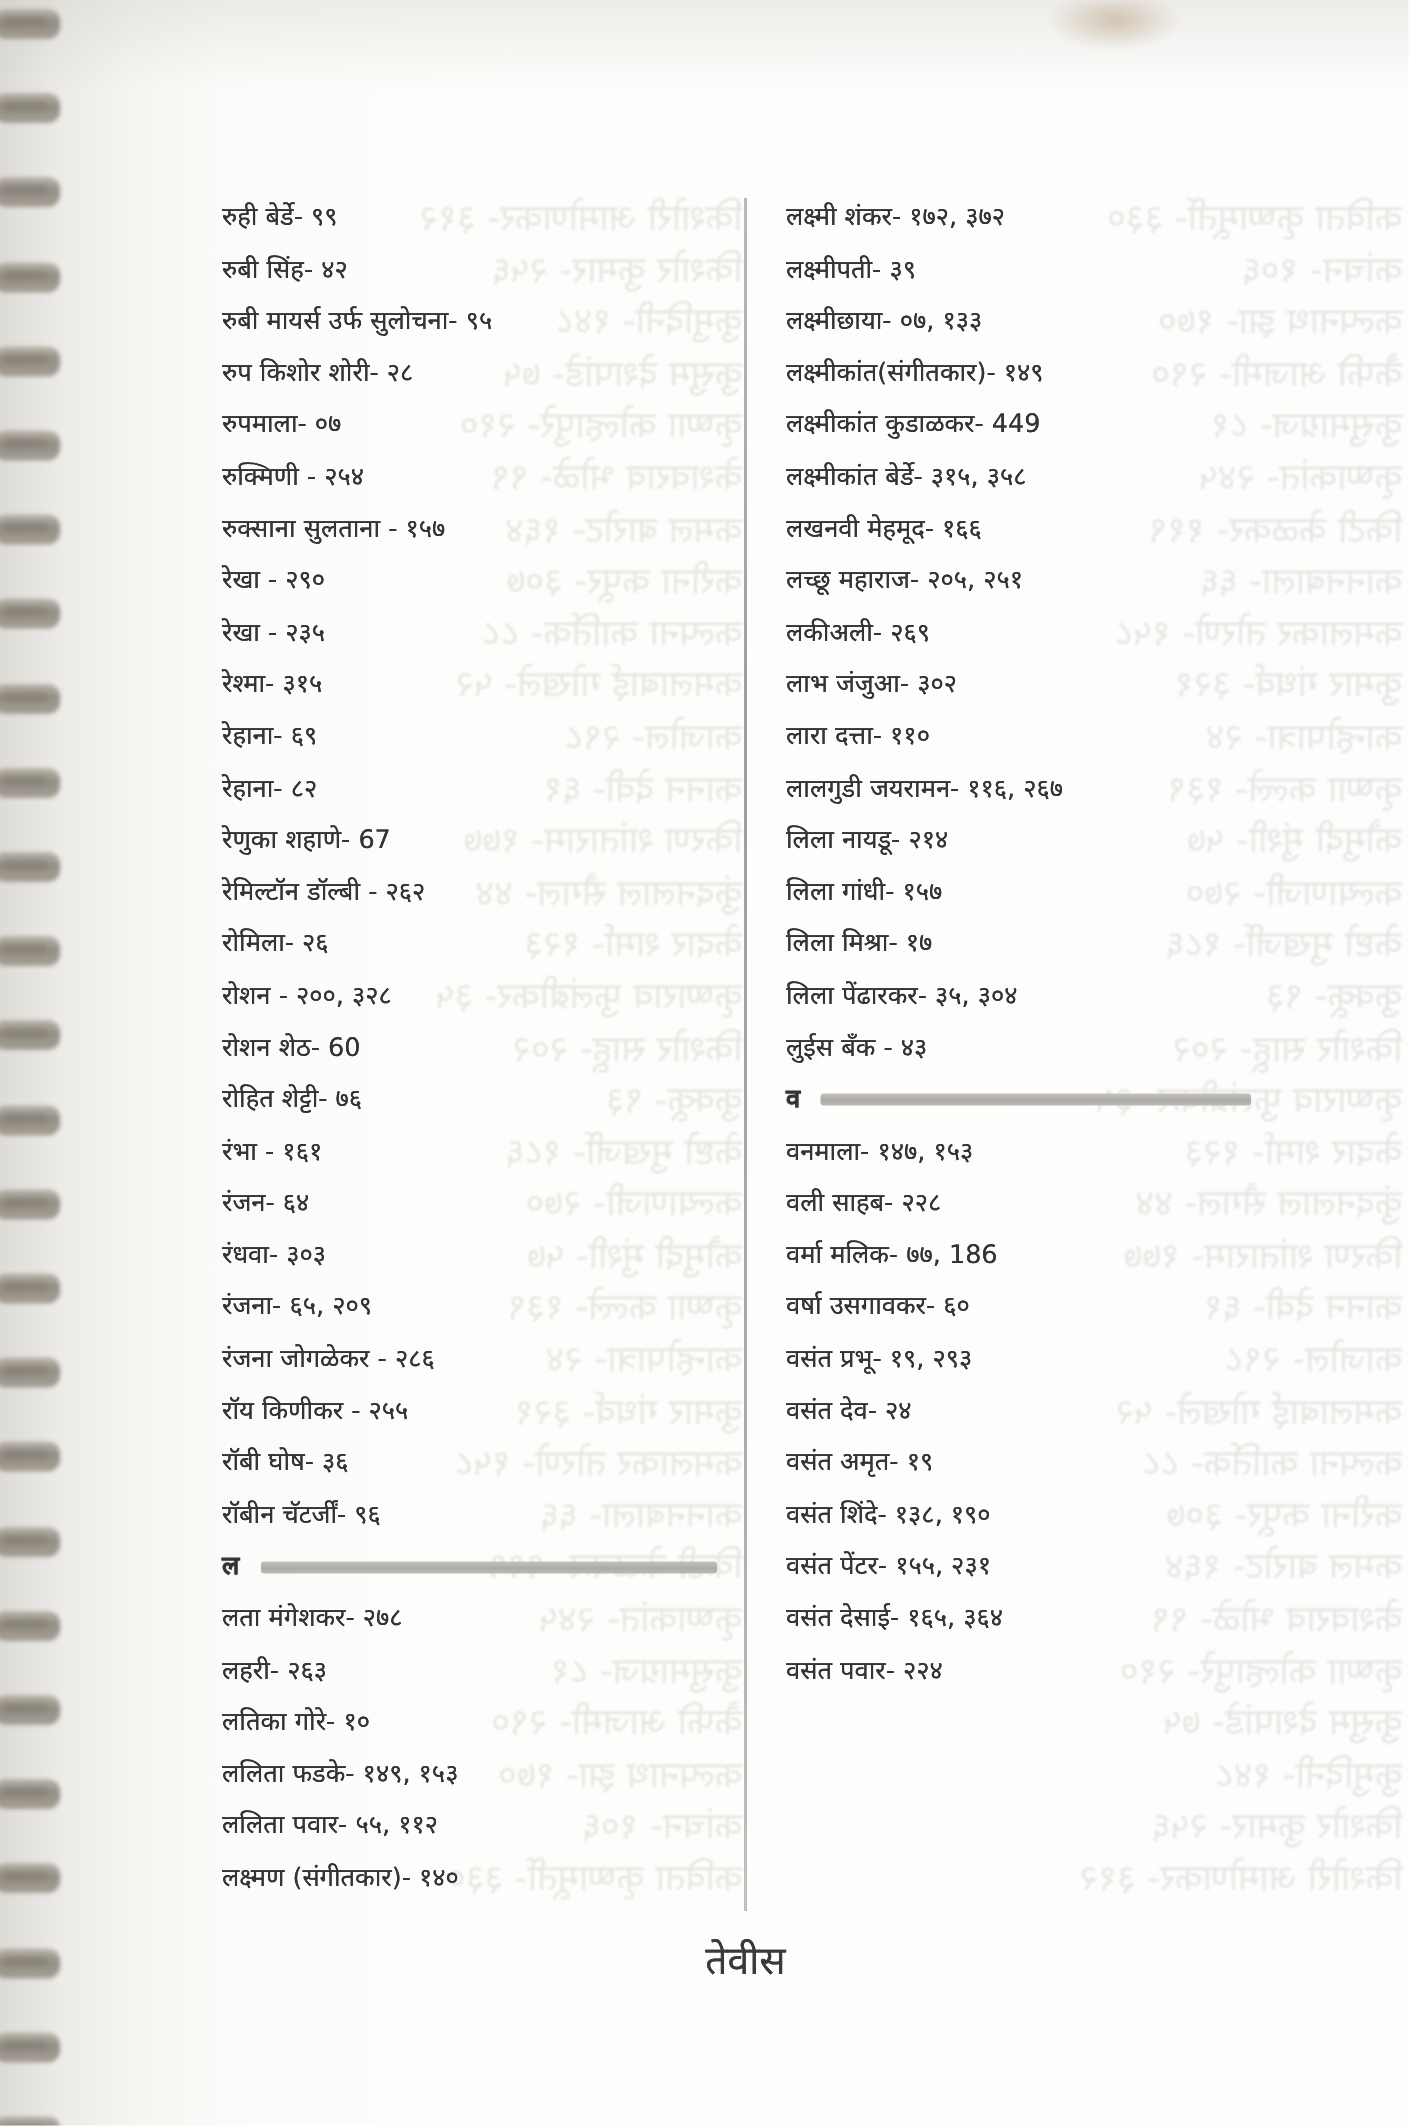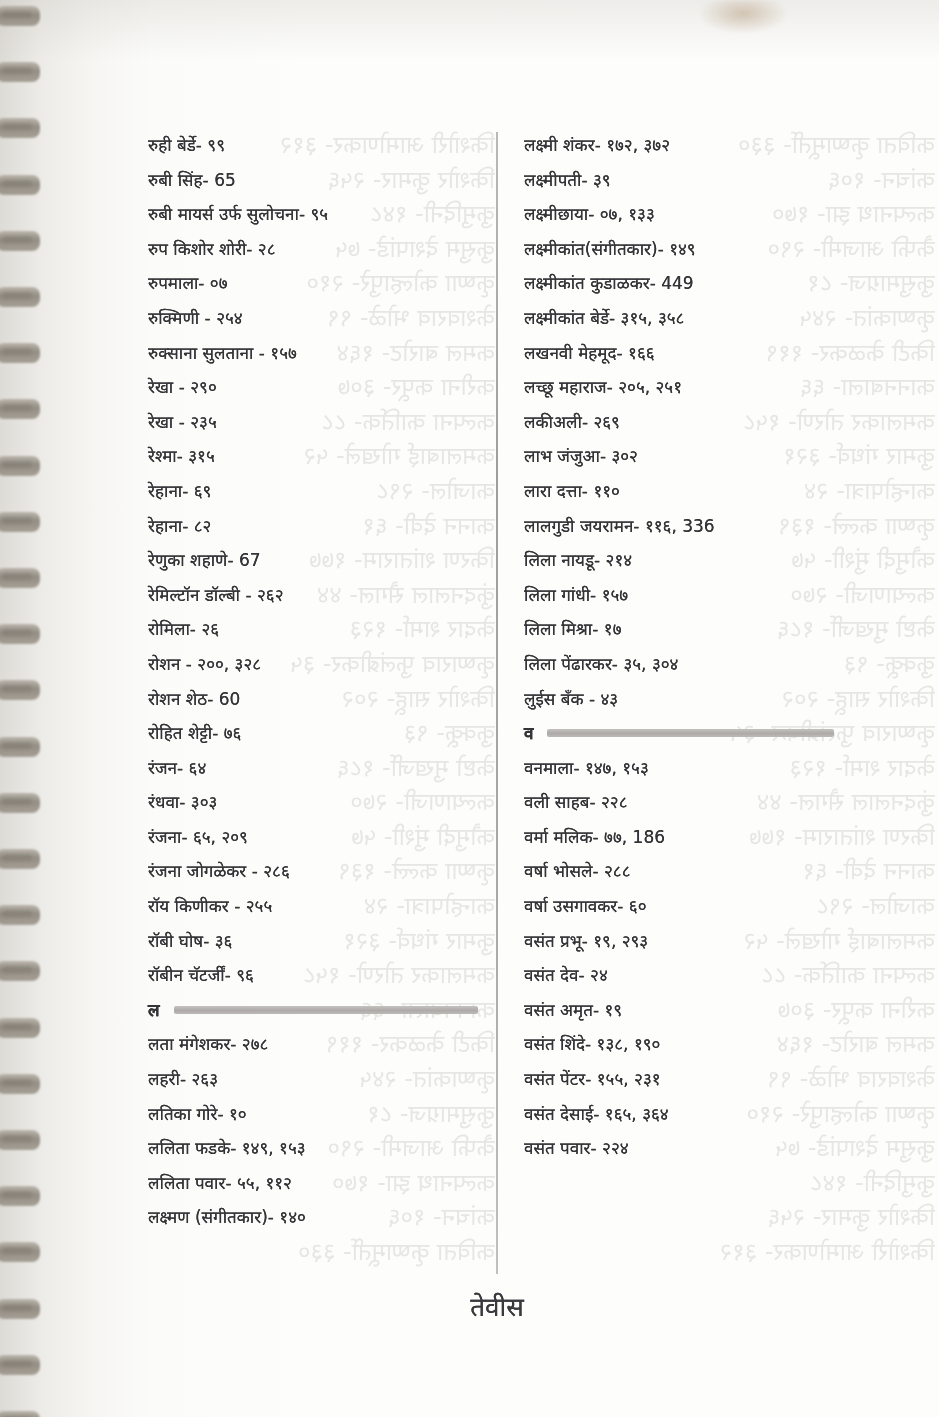--- a/index.html
+++ b/index.html
@@ -159,37 +159,38 @@
       <div>कुसुम देशपांडे- ७५</div>
       <div>कुमुदिनी- १४८</div>
       <div>किशोर कुमार- २५६</div>
       <div>किशोरी आमोणकर- ३१२</div>
     </div>
 
   <div class="divider"></div>
 
   <div class="col col-left">
       <div class="row">रुही बेर्डे- ९९</div>
-      <div class="row">रुबी सिंह- 65</div>
+      <div class="row">रुबी सिंह- ४२</div>
       <div class="row">रुबी मायर्स उर्फ सुलोचना- ९५</div>
       <div class="row">रुप किशोर शोरी- २८</div>
       <div class="row">रुपमाला- ०७</div>
       <div class="row">रुक्मिणी - २५४</div>
       <div class="row">रुक्साना सुलताना - १५७</div>
       <div class="row">रेखा - २९०</div>
       <div class="row">रेखा - २३५</div>
       <div class="row">रेश्मा- ३१५</div>
       <div class="row">रेहाना- ६९</div>
       <div class="row">रेहाना- ८२</div>
       <div class="row">रेणुका शहाणे- 67</div>
       <div class="row">रेमिल्टॉन डॉल्बी - २६२</div>
       <div class="row">रोमिला- २६</div>
       <div class="row">रोशन - २००, ३२८</div>
       <div class="row">रोशन शेठ- 60</div>
       <div class="row">रोहित शेट्टी- ७६</div>
+      <div class="row">रंभा - १६१</div>
       <div class="row">रंजन- ६४</div>
       <div class="row">रंधवा- ३०३</div>
       <div class="row">रंजना- ६५, २०९</div>
       <div class="row">रंजना जोगळेकर - २८६</div>
       <div class="row">रॉय किणीकर - २५५</div>
       <div class="row">रॉबी घोष- ३६</div>
       <div class="row">रॉबीन चॅटर्जीं- ९६</div>
       <div class="section-row">
         <span class="section-letter">ल</span>
         <span class="section-rule"></span>
@@ -206,34 +207,33 @@
       <div class="row">लक्ष्मीपती- ३९</div>
       <div class="row">लक्ष्मीछाया- ०७, १३३</div>
       <div class="row">लक्ष्मीकांत(संगीतकार)- १४९</div>
       <div class="row">लक्ष्मीकांत कुडाळकर- 449</div>
       <div class="row">लक्ष्मीकांत बेर्डे- ३१५, ३५८</div>
       <div class="row">लखनवी मेहमूद- १६६</div>
       <div class="row">लच्छू महाराज- २०५, २५१</div>
       <div class="row">लकीअली- २६९</div>
       <div class="row">लाभ जंजुआ- ३०२</div>
       <div class="row">लारा दत्ता- ११०</div>
-      <div class="row">लालगुडी जयरामन- ११६, 336</div>
+      <div class="row">लालगुडी जयरामन- ११६, २६७</div>
       <div class="row">लिला नायडू- २१४</div>
       <div class="row">लिला गांधी- १५७</div>
       <div class="row">लिला मिश्रा- १७</div>
       <div class="row">लिला पेंढारकर- ३५, ३०४</div>
       <div class="row">लुईस बँक - ४३</div>
       <div class="section-row">
         <span class="section-letter">व</span>
         <span class="section-rule"></span>
       </div>
       <div class="row">वनमाला- १४७, १५३</div>
       <div class="row">वली साहब- २२८</div>
       <div class="row">वर्मा मलिक- ७७, 186</div>
-      <div class="row">वर्षा भोसले- २८८</div>
       <div class="row">वर्षा उसगावकर- ६०</div>
       <div class="row">वसंत प्रभू- १९, २९३</div>
       <div class="row">वसंत देव- २४</div>
       <div class="row">वसंत अमृत- १९</div>
       <div class="row">वसंत शिंदे- १३८, १९०</div>
       <div class="row">वसंत पेंटर- १५५, २३१</div>
       <div class="row">वसंत देसाई- १६५, ३६४</div>
       <div class="row">वसंत पवार- २२४</div>
     </div>
 

